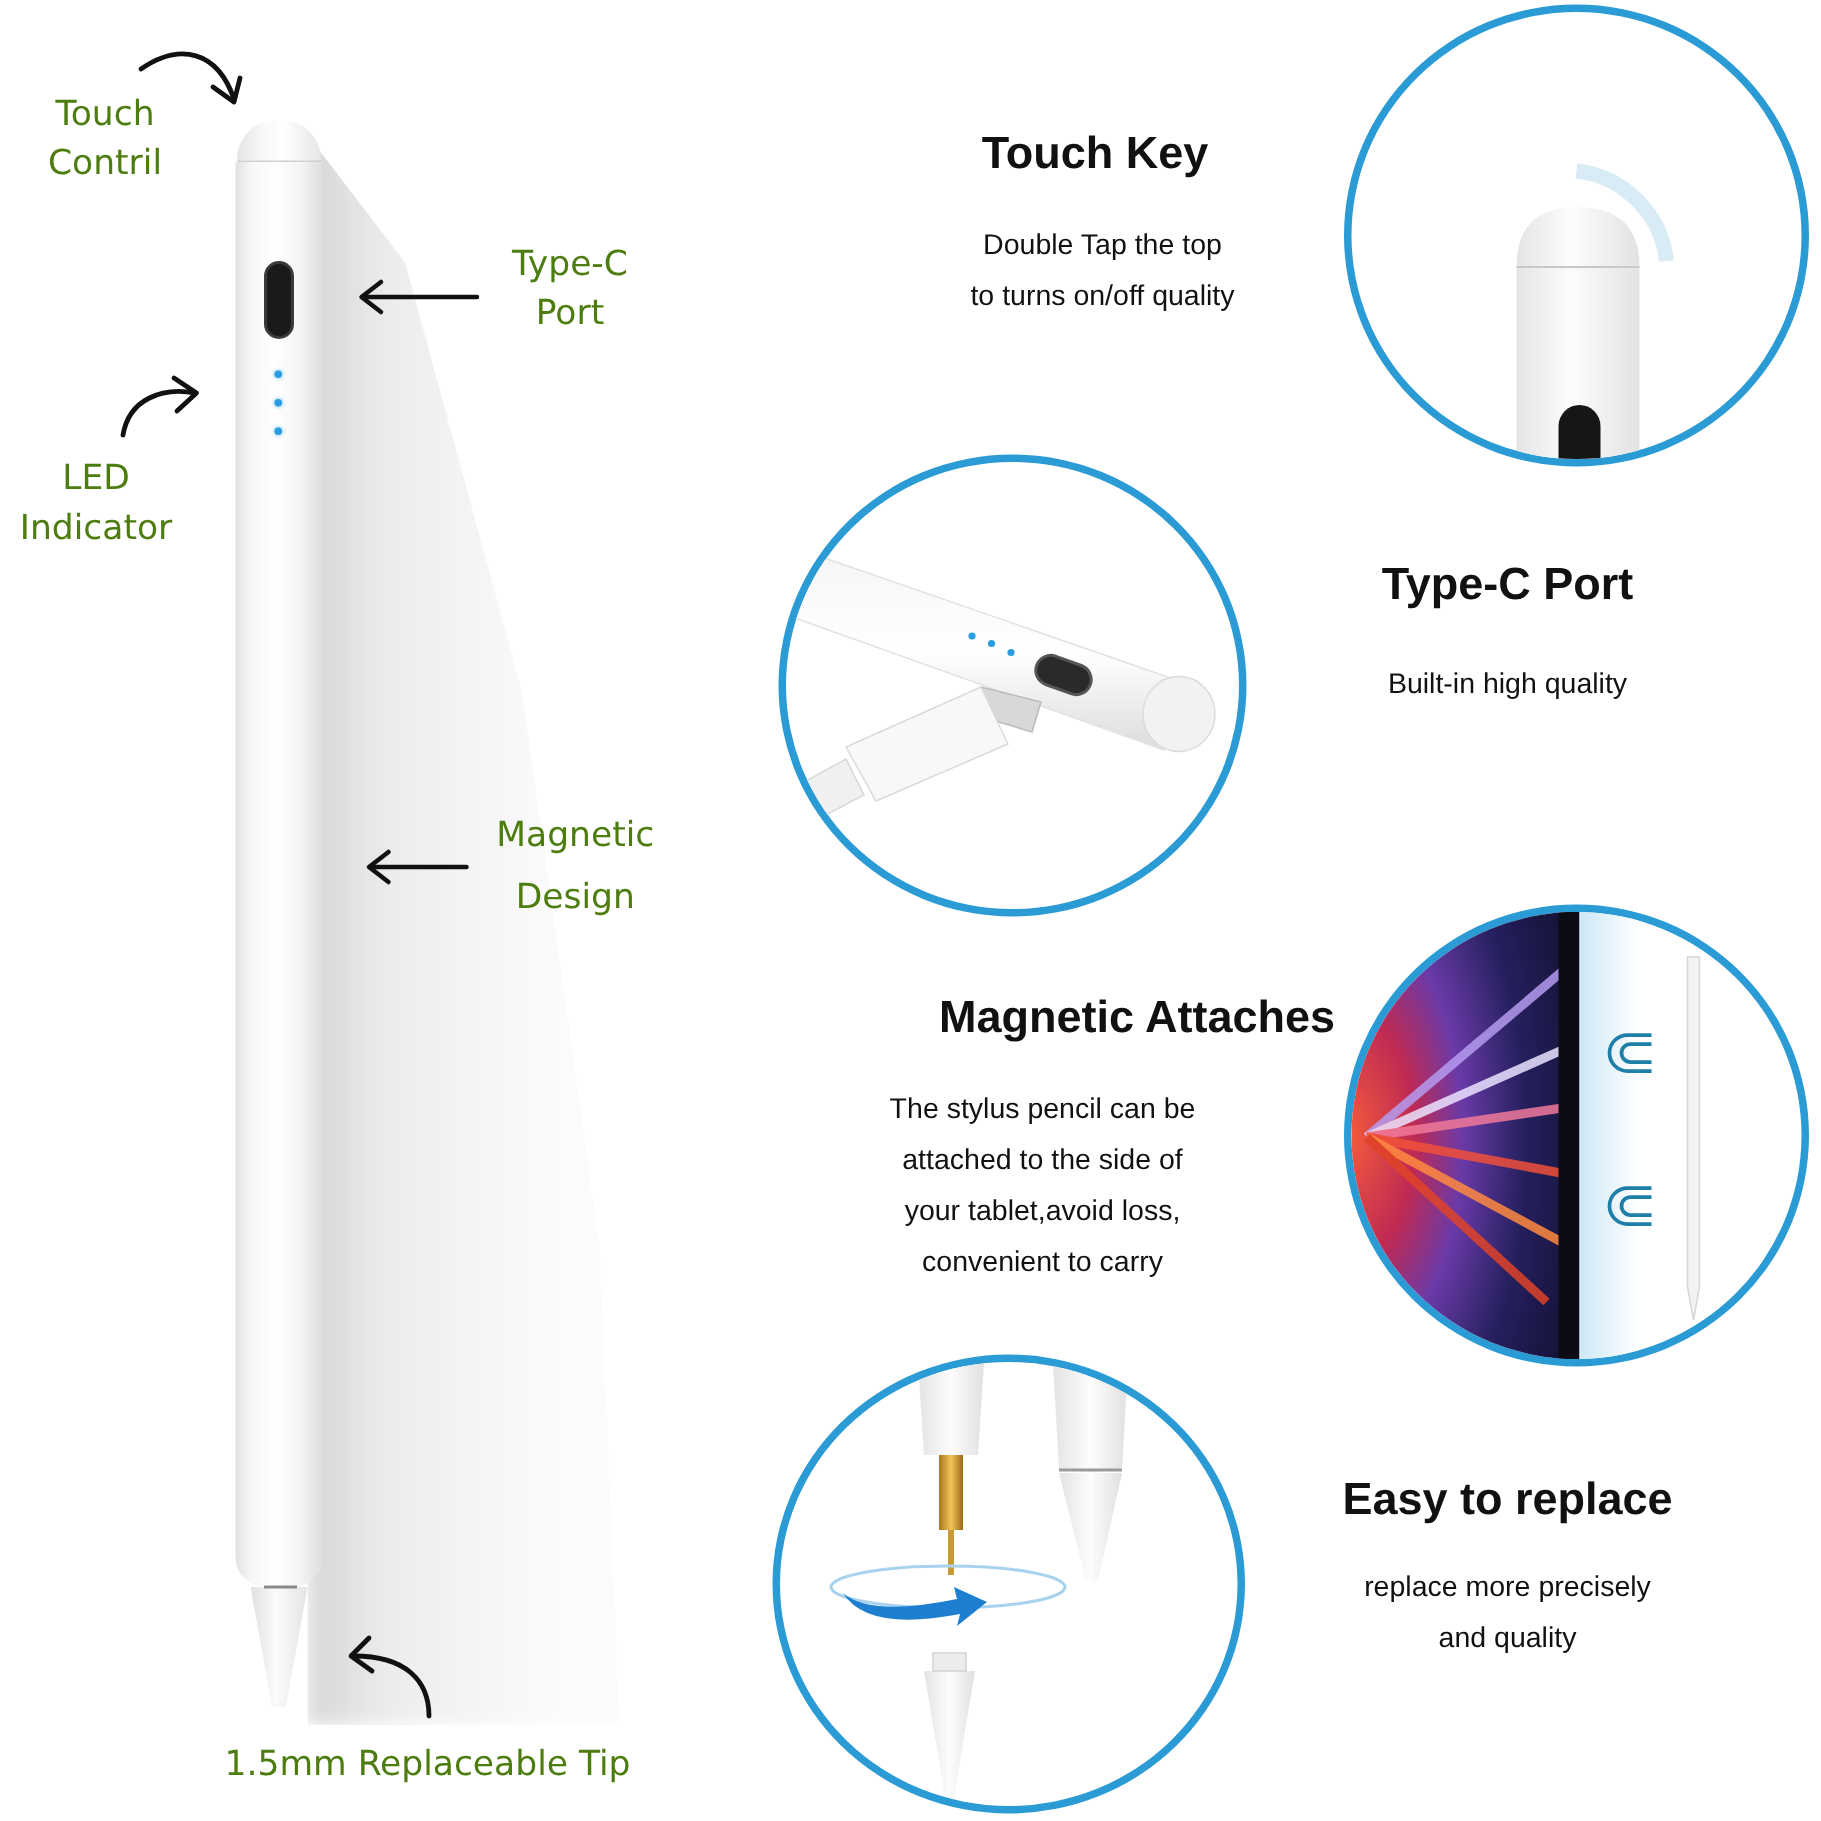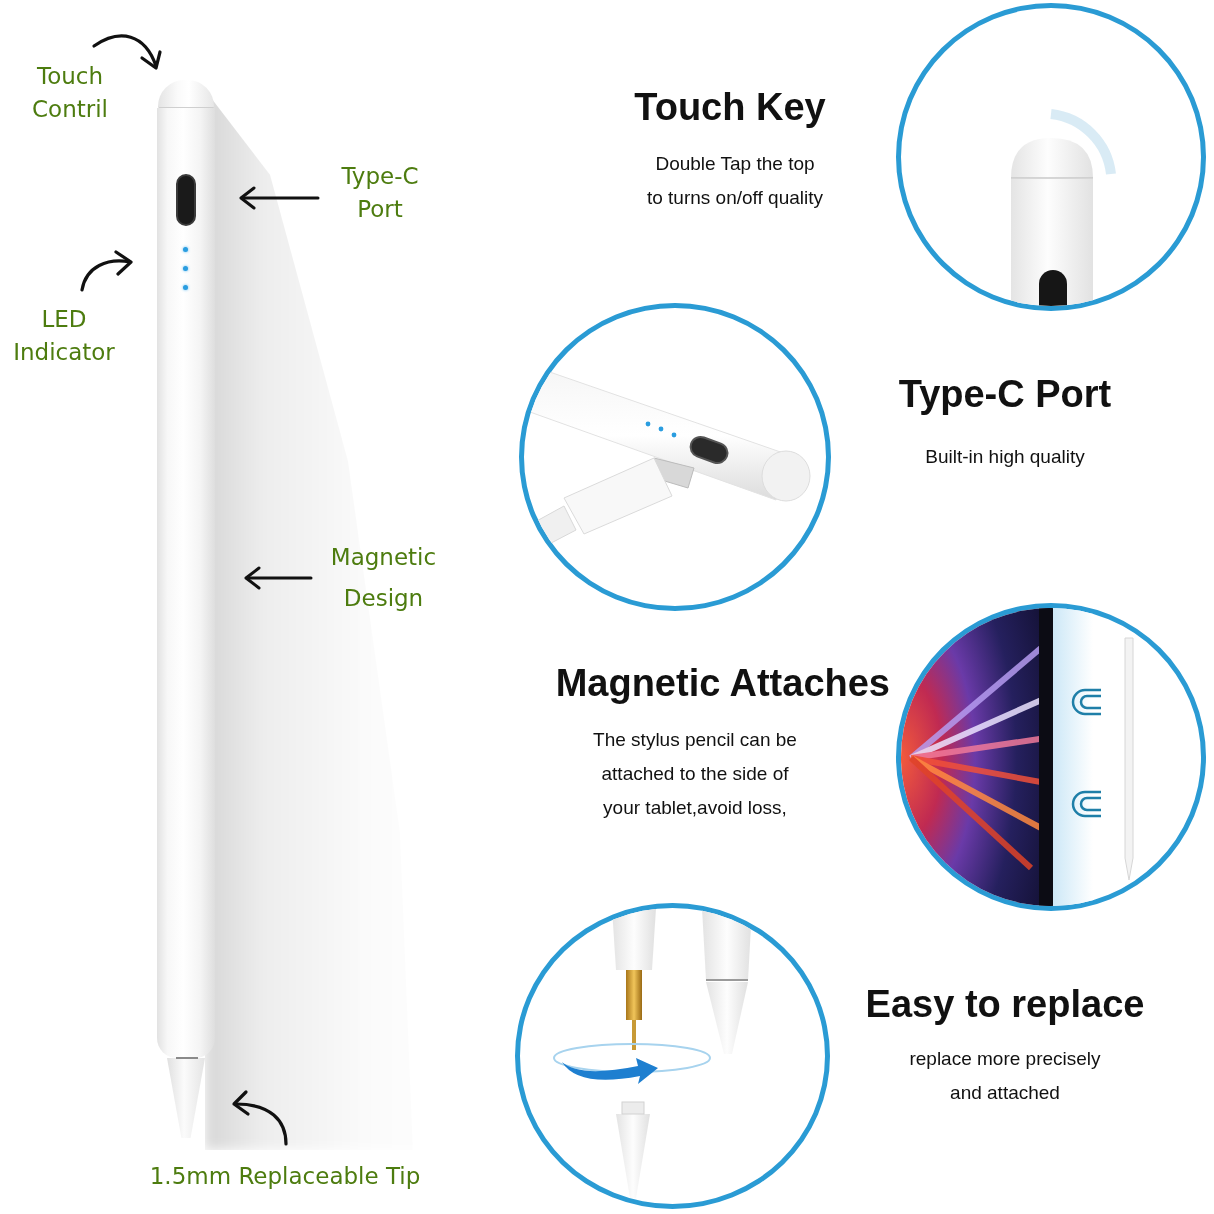--- a/index.html
+++ b/index.html
@@ -33,21 +33,21 @@
   .pen-tip {
     position:absolute; left:167px; top:1058px; width:38px; height:80px;
     background:linear-gradient(90deg,#e0e0e0,#fbfbfb 45%,#e4e4e4);
     clip-path:polygon(0 0,100% 0,62% 100%,38% 100%);
   }
 
   .label { position:absolute; font-family:"DejaVu Sans", sans-serif; font-size:23px; line-height:33px; color:#4d7c0f; text-align:center; }
   svg.arrow { position:absolute; overflow:visible; }
 
   
-  .feat-title { position:absolute; font-weight:bold; font-size:38px; color:#111; text-align:center; white-space:nowrap; }
+  .feat-title { position:absolute; font-weight:bold; font-size:30px; color:#111; text-align:center; white-space:nowrap; }
   .feat-desc { position:absolute; font-size:19px; line-height:34px; color:#111; text-align:center; }
 
   
   .circle {
     position:absolute; border-radius:50%; border:5px solid #2a9bd4; overflow:hidden; background:#fff;
   }
 </style>
 </head>
 <body>
 
@@ -150,20 +150,21 @@
 <div class="feat-title" style="left:860px; top:373px; width:290px;">Type-C Port</div>
 <div class="feat-desc" style="left:840px; top:440px; width:330px;">
   <div>Built-in high quality</div>
 </div>
 
 <div class="feat-title" style="left:500px; top:662px; width:390px;text-align:right;">Magnetic Attaches</div>
 <div class="feat-desc" style="left:520px; top:723px; width:350px;">
   <div>The stylus pencil can be</div>
   <div>attached to the side of</div>
   <div>your tablet,avoid loss,</div>
+  <div>convenient to carry</div>
 </div>
 <div class="circle" style="left:896px; top:603px; width:310px; height:308px;">
   <svg width="300" height="300" viewBox="0 0 300 300">
     <defs>
       <radialGradient id="wall" cx="0" cy="0.5" r="1.1">
         <stop offset="0" stop-color="#f25a3c"></stop>
           <stop offset=".25" stop-color="#c02a52"></stop>
           <stop offset=".45" stop-color="#6a3aa8"></stop>
           <stop offset=".7" stop-color="#25205e"></stop>
           <stop offset="1" stop-color="#121032"></stop>
@@ -218,14 +219,14 @@
     <path d="M96 206 L 130 206 L 116 290 L 110 290 Z" fill="url(#wht)"></path>
     <rect x="102" y="194" width="22" height="12" fill="#ececec" stroke="#d2d2d2"></rect>
     <path d="M182 0 L 232 0 L 228 72 L 186 72 Z" fill="url(#wht)"></path>
     <line x1="186" y1="72" x2="228" y2="72" stroke="#9a9a9a" stroke-width="2"></line>
     <path d="M186 74 L 228 74 L 212 146 L 204 146 Z" fill="url(#wht)"></path>
   </svg>
 </div>
 <div class="feat-title" style="left:840px; top:983px; width:330px;">Easy to replace</div>
 <div class="feat-desc" style="left:840px; top:1042px; width:330px;">
   <div>replace more precisely</div>
-  <div>and attached</div>
+  <div>and quality</div>
 </div>
 
 </body></html>

